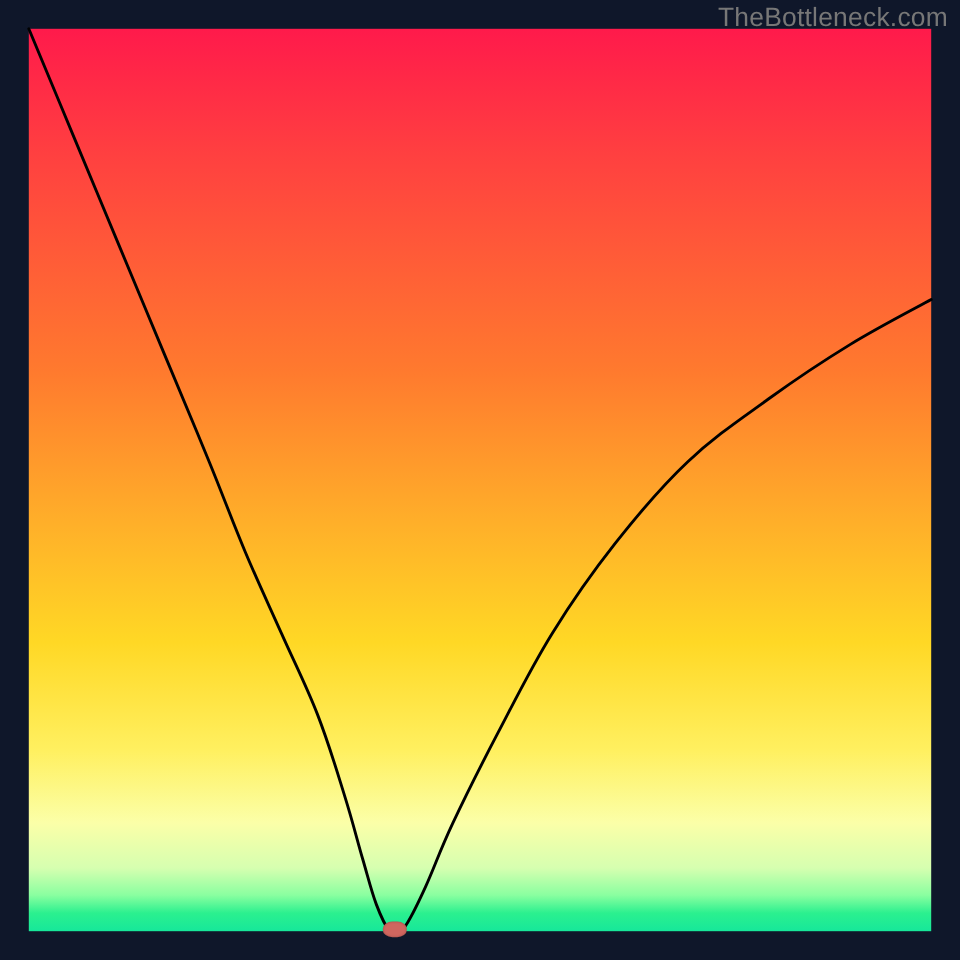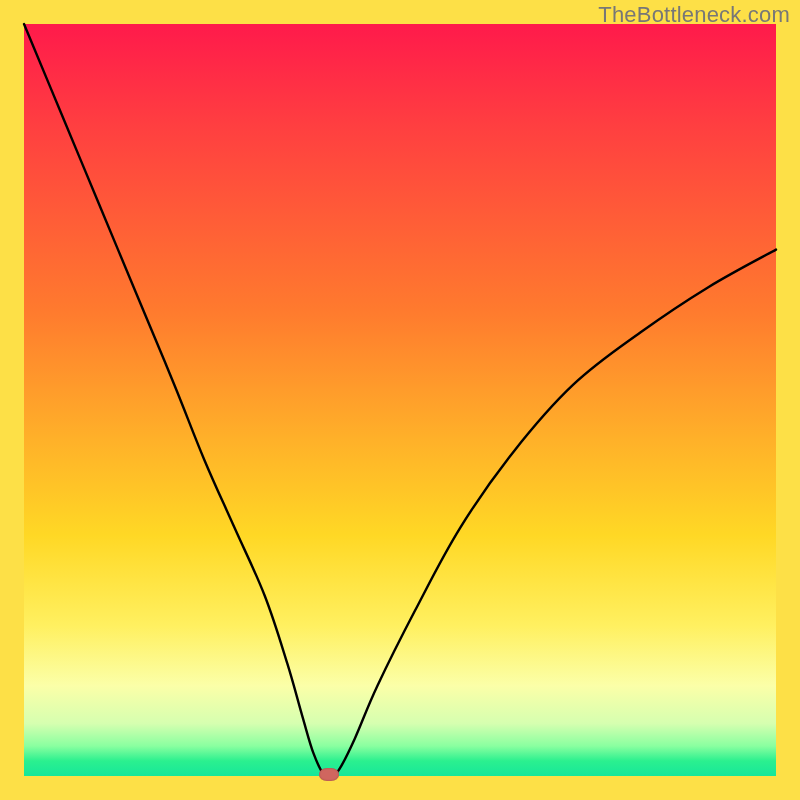--- a/index.html
+++ b/index.html
@@ -8,21 +8,21 @@
     width: 800px;
     height: 800px;
     background: #000;
     overflow: hidden;
     font-family: Arial, Helvetica, sans-serif;
   }
   .frame {
     position: relative;
     width: 800px;
     height: 800px;
-    background: #fde047;
+    background: #0f172a;
   }
   .watermark {
     position: absolute;
     top: 2px;
     right: 10px;
     color: #777;
     font-size: 22px;
     font-weight: 500;
     letter-spacing: 0.2px;
     z-index: 10;

